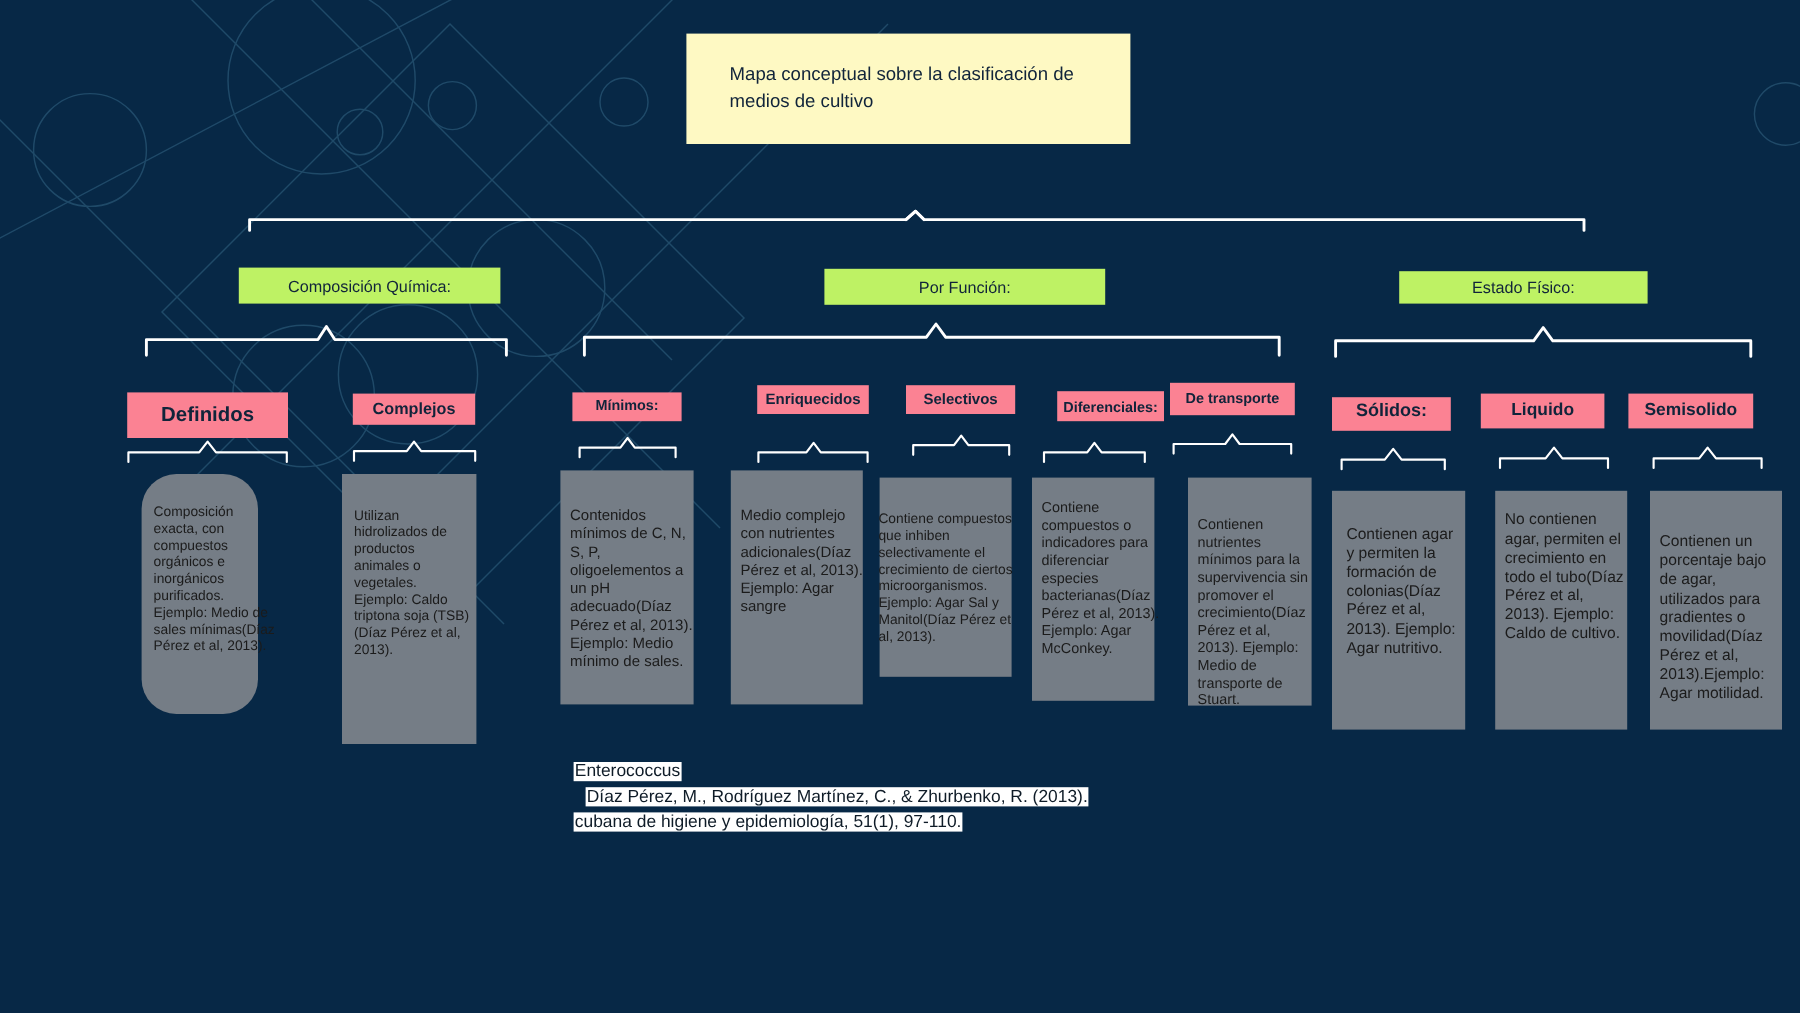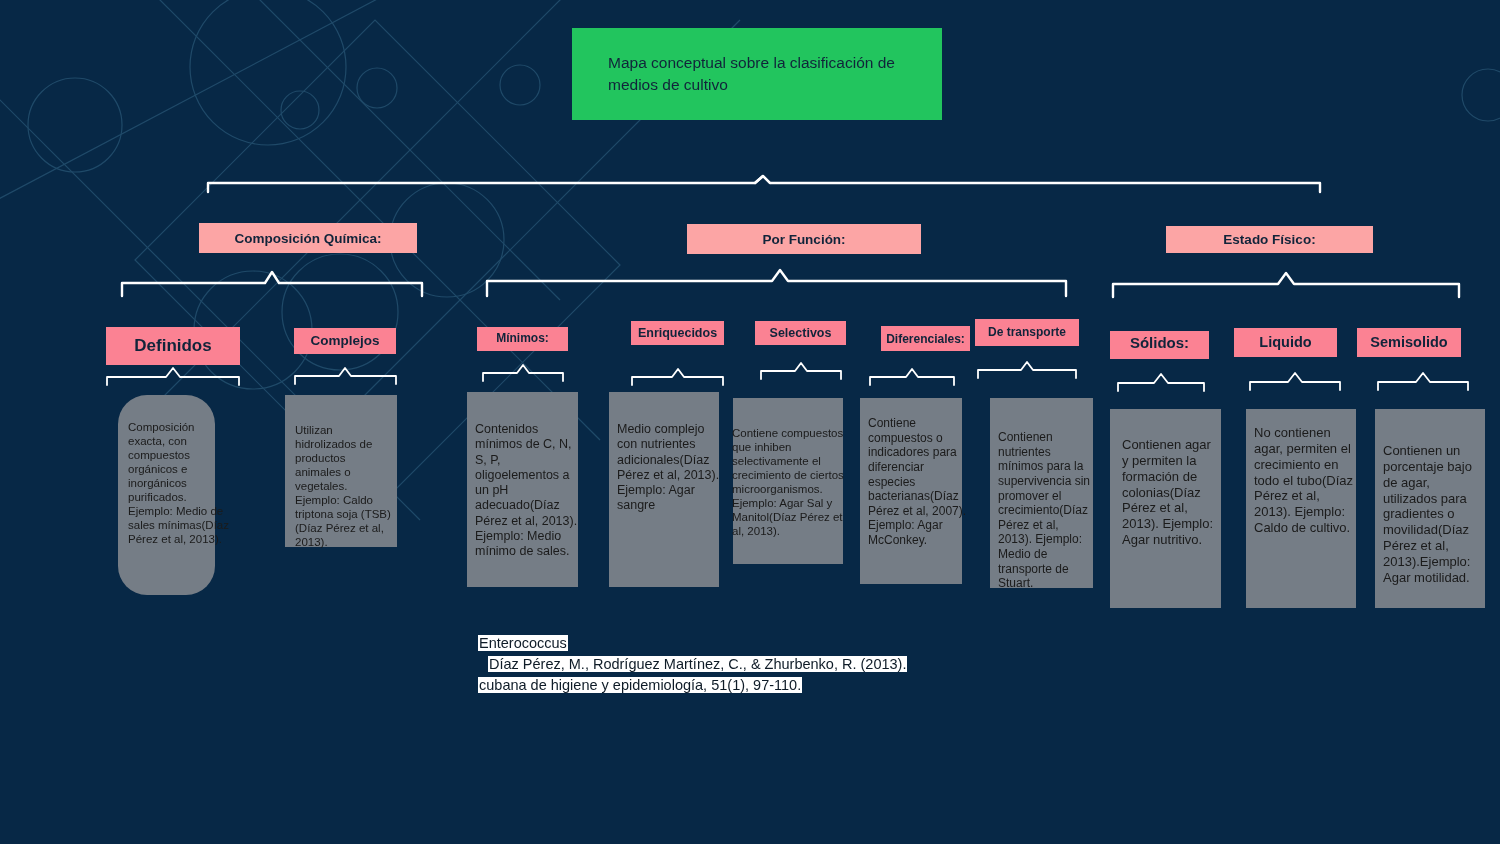--- a/index.html
+++ b/index.html
@@ -19,40 +19,40 @@
     position: absolute; left: 0; top: 0;
     width: 1500px; height: 844px;
     pointer-events: none;
   }
 
   
   .title-box {
     position: absolute;
     left: 572px; top: 28px;
     width: 370px; height: 92px;
-    background: #22c55e;
+    background: #fef9c3;
     display: flex;
     align-items: center;
     padding-left: 36px;
     padding-right: 14px;
   }
   .title-box .title-text {
     color: #11243a;
     font-size: 15.5px;
     line-height: 1.45;
     font-weight: 400;
   }
 
   
   .cat-box {
     position: absolute;
-    background: #fca5a5;
+    background: #bef264;
     color: #11243a;
     font-size: 13.5px;
-    font-weight: 700;
+    font-weight: 400;
     display: flex;
     align-items: center;
     justify-content: center;
     text-align: center;
   }
   .cat-1 { left: 199px; top: 223px; width: 218px; height: 30px; }
   .cat-2 { left: 687px; top: 224px; width: 234px; height: 30px; }
   .cat-3 { left: 1166px; top: 226px; width: 207px; height: 27px; }
 
   
@@ -93,21 +93,21 @@
   .desc-box .desc-text {
     display: block;
     position: absolute;
     color: #1b1b1b;
     line-height: 1.22;
   }
 
   .db-1 { left: 118px;  top: 395px; width: 97px;  height: 200px; border-radius: 29px; }
   .db-1 .desc-text { left: 10px; top: 25px; width: 105px; font-size: 11.5px; }
 
-  .db-2 { left: 285px;  top: 395px; width: 112px; height: 152px; }
+  .db-2 { left: 285px;  top: 395px; width: 112px; height: 225px; }
   .db-2 .desc-text { left: 10px; top: 28px; width: 98px; font-size: 11.5px; }
 
   .db-3 { left: 467px;  top: 392px; width: 111px; height: 195px; }
   .db-3 .desc-text { left: 8px; top: 30px; width: 105px; font-size: 12.5px; }
 
   .db-4 { left: 609px;  top: 392px; width: 110px; height: 195px; }
   .db-4 .desc-text { left: 8px; top: 30px; width: 105px; font-size: 12.5px; }
 
   .db-5 { left: 733px;  top: 398px; width: 110px; height: 166px; }
   .db-5 .desc-text { left: -1px; top: 28px; width: 120px; font-size: 11.5px; }
@@ -252,21 +252,21 @@
   <div class="desc-box db-3">
     <span class="desc-text">Contenidos mínimos de C, N, S, P, oligoelementos a un pH adecuado(Díaz Pérez et al, 2013). Ejemplo: Medio mínimo de sales.</span>
   </div>
   <div class="desc-box db-4">
     <span class="desc-text">Medio complejo con nutrientes adicionales(Díaz Pérez et al, 2013). Ejemplo: Agar sangre</span>
   </div>
   <div class="desc-box db-5">
     <span class="desc-text">Contiene compuestos que inhiben selectivamente el crecimiento de ciertos microorganismos. Ejemplo: Agar Sal y Manitol(Díaz Pérez et al, 2013).</span>
   </div>
   <div class="desc-box db-6">
-    <span class="desc-text">Contiene compuestos o indicadores para diferenciar especies bacterianas(Díaz Pérez et al, 2007). Ejemplo: Agar McConkey.</span>
+    <span class="desc-text">Contiene compuestos o indicadores para diferenciar especies bacterianas(Díaz Pérez et al, 2013). Ejemplo: Agar McConkey.</span>
   </div>
   <div class="desc-box db-7">
     <span class="desc-text">Contienen nutrientes mínimos para la supervivencia sin promover el crecimiento(Díaz Pérez et al, 2013). Ejemplo: Medio de transporte de Stuart.</span>
   </div>
   <div class="desc-box db-8">
     <span class="desc-text">Contienen agar y permiten la formación de colonias(Díaz Pérez et al, 2013). Ejemplo: Agar nutritivo.</span>
   </div>
   <div class="desc-box db-9">
     <span class="desc-text">No contienen agar, permiten el crecimiento en todo el tubo(Díaz Pérez et al, 2013). Ejemplo: Caldo de cultivo.</span>
   </div>

